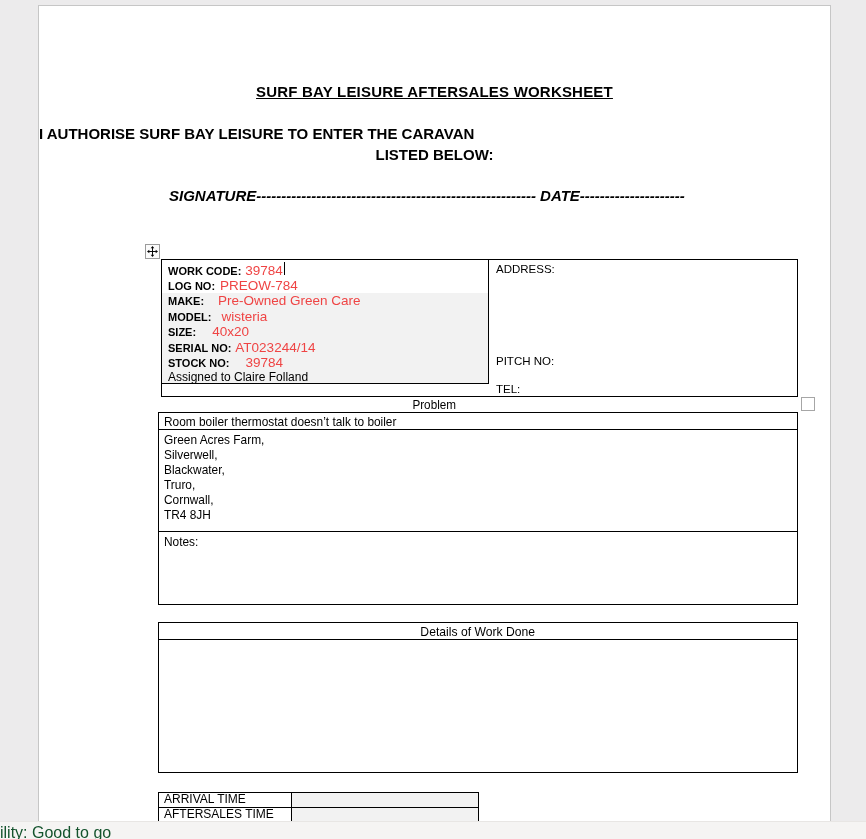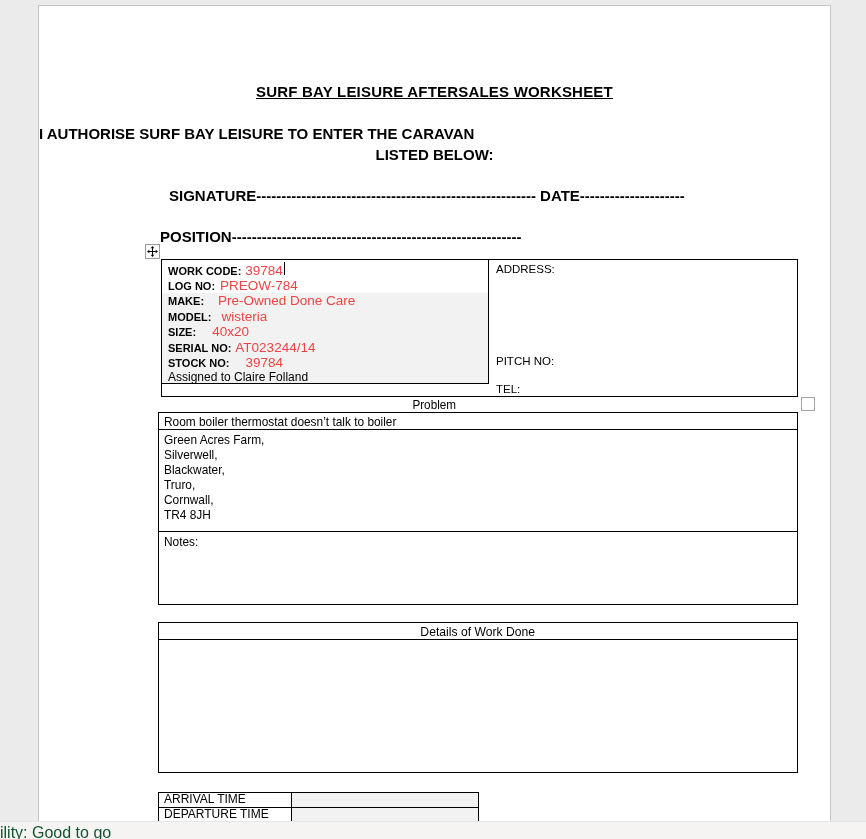--- a/index.html
+++ b/index.html
@@ -9,21 +9,21 @@
   .page { position:absolute; left:38px; top:5px; width:793px; height:829px;
     background:#fff; border:1px solid #c6c6c6; border-bottom:none; }
 
   .doc-title { position:absolute; left:0; top:77px; width:100%; text-align:center;
     font-size:15px; font-weight:bold; letter-spacing:.2px; }
   .doc-title span { text-decoration:underline; }
   .auth-line1 { position:absolute; left:0; top:119px; width:100%; text-align:left;
     font-size:15px; font-weight:bold; }
   .auth-line2 { position:absolute; left:0; top:140px; width:100%; text-align:center;
     font-size:15px; font-weight:bold; }
-  .sig-line { position:absolute; left:130px; top:181px; font-size:15px; font-weight:bold; white-space:nowrap; }
+  .sig-line { position:absolute; left:130px; top:181px; font-size:15px; font-weight:bold; white-space:nowrap;font-style:italic; }
   .pos-line { position:absolute; left:121px; top:222px; font-size:15px; font-weight:bold; white-space:nowrap; }
 
   .move-handle { position:absolute; left:106px; top:238px; width:15px; height:15px;
     border:1px solid #9b9b9b; background:#fbfbfb; display:flex; align-items:center; justify-content:center; }
   .resize-handle { position:absolute; left:762px; top:391px; width:14px; height:14px;
     border:1px solid #a6a6a6; background:#fff; }
 
   .info-table { position:absolute; left:122px; top:253px; width:637px; height:138px;
     border:1px solid #000; }
   .info-left { position:absolute; left:0; top:0; width:327px; height:124px;
@@ -70,21 +70,20 @@
   <div class="page">
 
     <div class="doc-title">
       <span>SURF BAY LEISURE AFTERSALES WORKSHEET</span>
     </div>
 
     <div class="auth-line1">I AUTHORISE SURF BAY LEISURE TO ENTER THE CARAVAN</div>
     <div class="auth-line2">LISTED BELOW:</div>
 
     <div class="sig-line">SIGNATURE-------------------------------------------------------- DATE---------------------</div>
-    <div class="pos-line">POSITION----------------------------------------------------------</div>
 
     <div class="move-handle">
       <svg width="11" height="11" viewBox="0 0 16 16">
         <g fill="#000" stroke="#000">
           <line x1="8" y1="3" x2="8" y2="13" stroke-width="1.4"></line>
           <line x1="3" y1="8" x2="13" y2="8" stroke-width="1.4"></line>
           <path d="M8 0 L10.6 3.4 H5.4 Z" stroke="none"></path>
           <path d="M8 16 L5.4 12.6 H10.6 Z" stroke="none"></path>
           <path d="M0 8 L3.4 5.4 V10.6 Z" stroke="none"></path>
           <path d="M16 8 L12.6 5.4 V10.6 Z" stroke="none"></path>
@@ -99,21 +98,21 @@
           <span class="f-label">WORK CODE:</span>
           <span class="f-value" style="margin-left:4px">39784</span>
           <span class="cursor"></span>
         </div>
         <div class="f-row">
           <span class="f-label">LOG NO:</span>
           <span class="f-value" style="margin-left:5px">PREOW-784</span>
         </div>
         <div class="f-row">
           <span class="f-label">MAKE:</span>
-          <span class="f-value" style="margin-left:14px">Pre-Owned Done Care</span>
+          <span class="f-value" style="margin-left:14px">Pre-Owned Green Care</span>
         </div>
         <div class="f-row">
           <span class="f-label">MODEL:</span>
           <span class="f-value" style="margin-left:10px">wisteria</span>
         </div>
         <div class="f-row">
           <span class="f-label">SIZE:</span>
           <span class="f-value" style="margin-left:16px">40x20</span>
         </div>
         <div class="f-row">
@@ -161,21 +160,21 @@
       </div>
       <div style="height:132px;"></div>
     </div>
 
     <div class="times-table">
       <div class="t-row first">
         <div class="t-label">ARRIVAL TIME</div>
         <div class="t-value" style="background:#f2f2f2;"></div>
       </div>
       <div class="t-row">
-        <div class="t-label">DEPARTURE TIME</div>
+        <div class="t-label">AFTERSALES TIME</div>
         <div class="t-value" style="background:#f2f2f2;"></div>
       </div>
     </div>
 
   </div>
 
   <div class="status-bar">
     <div class="status-text">ility: Good to go</div>
   </div>
 </div>

